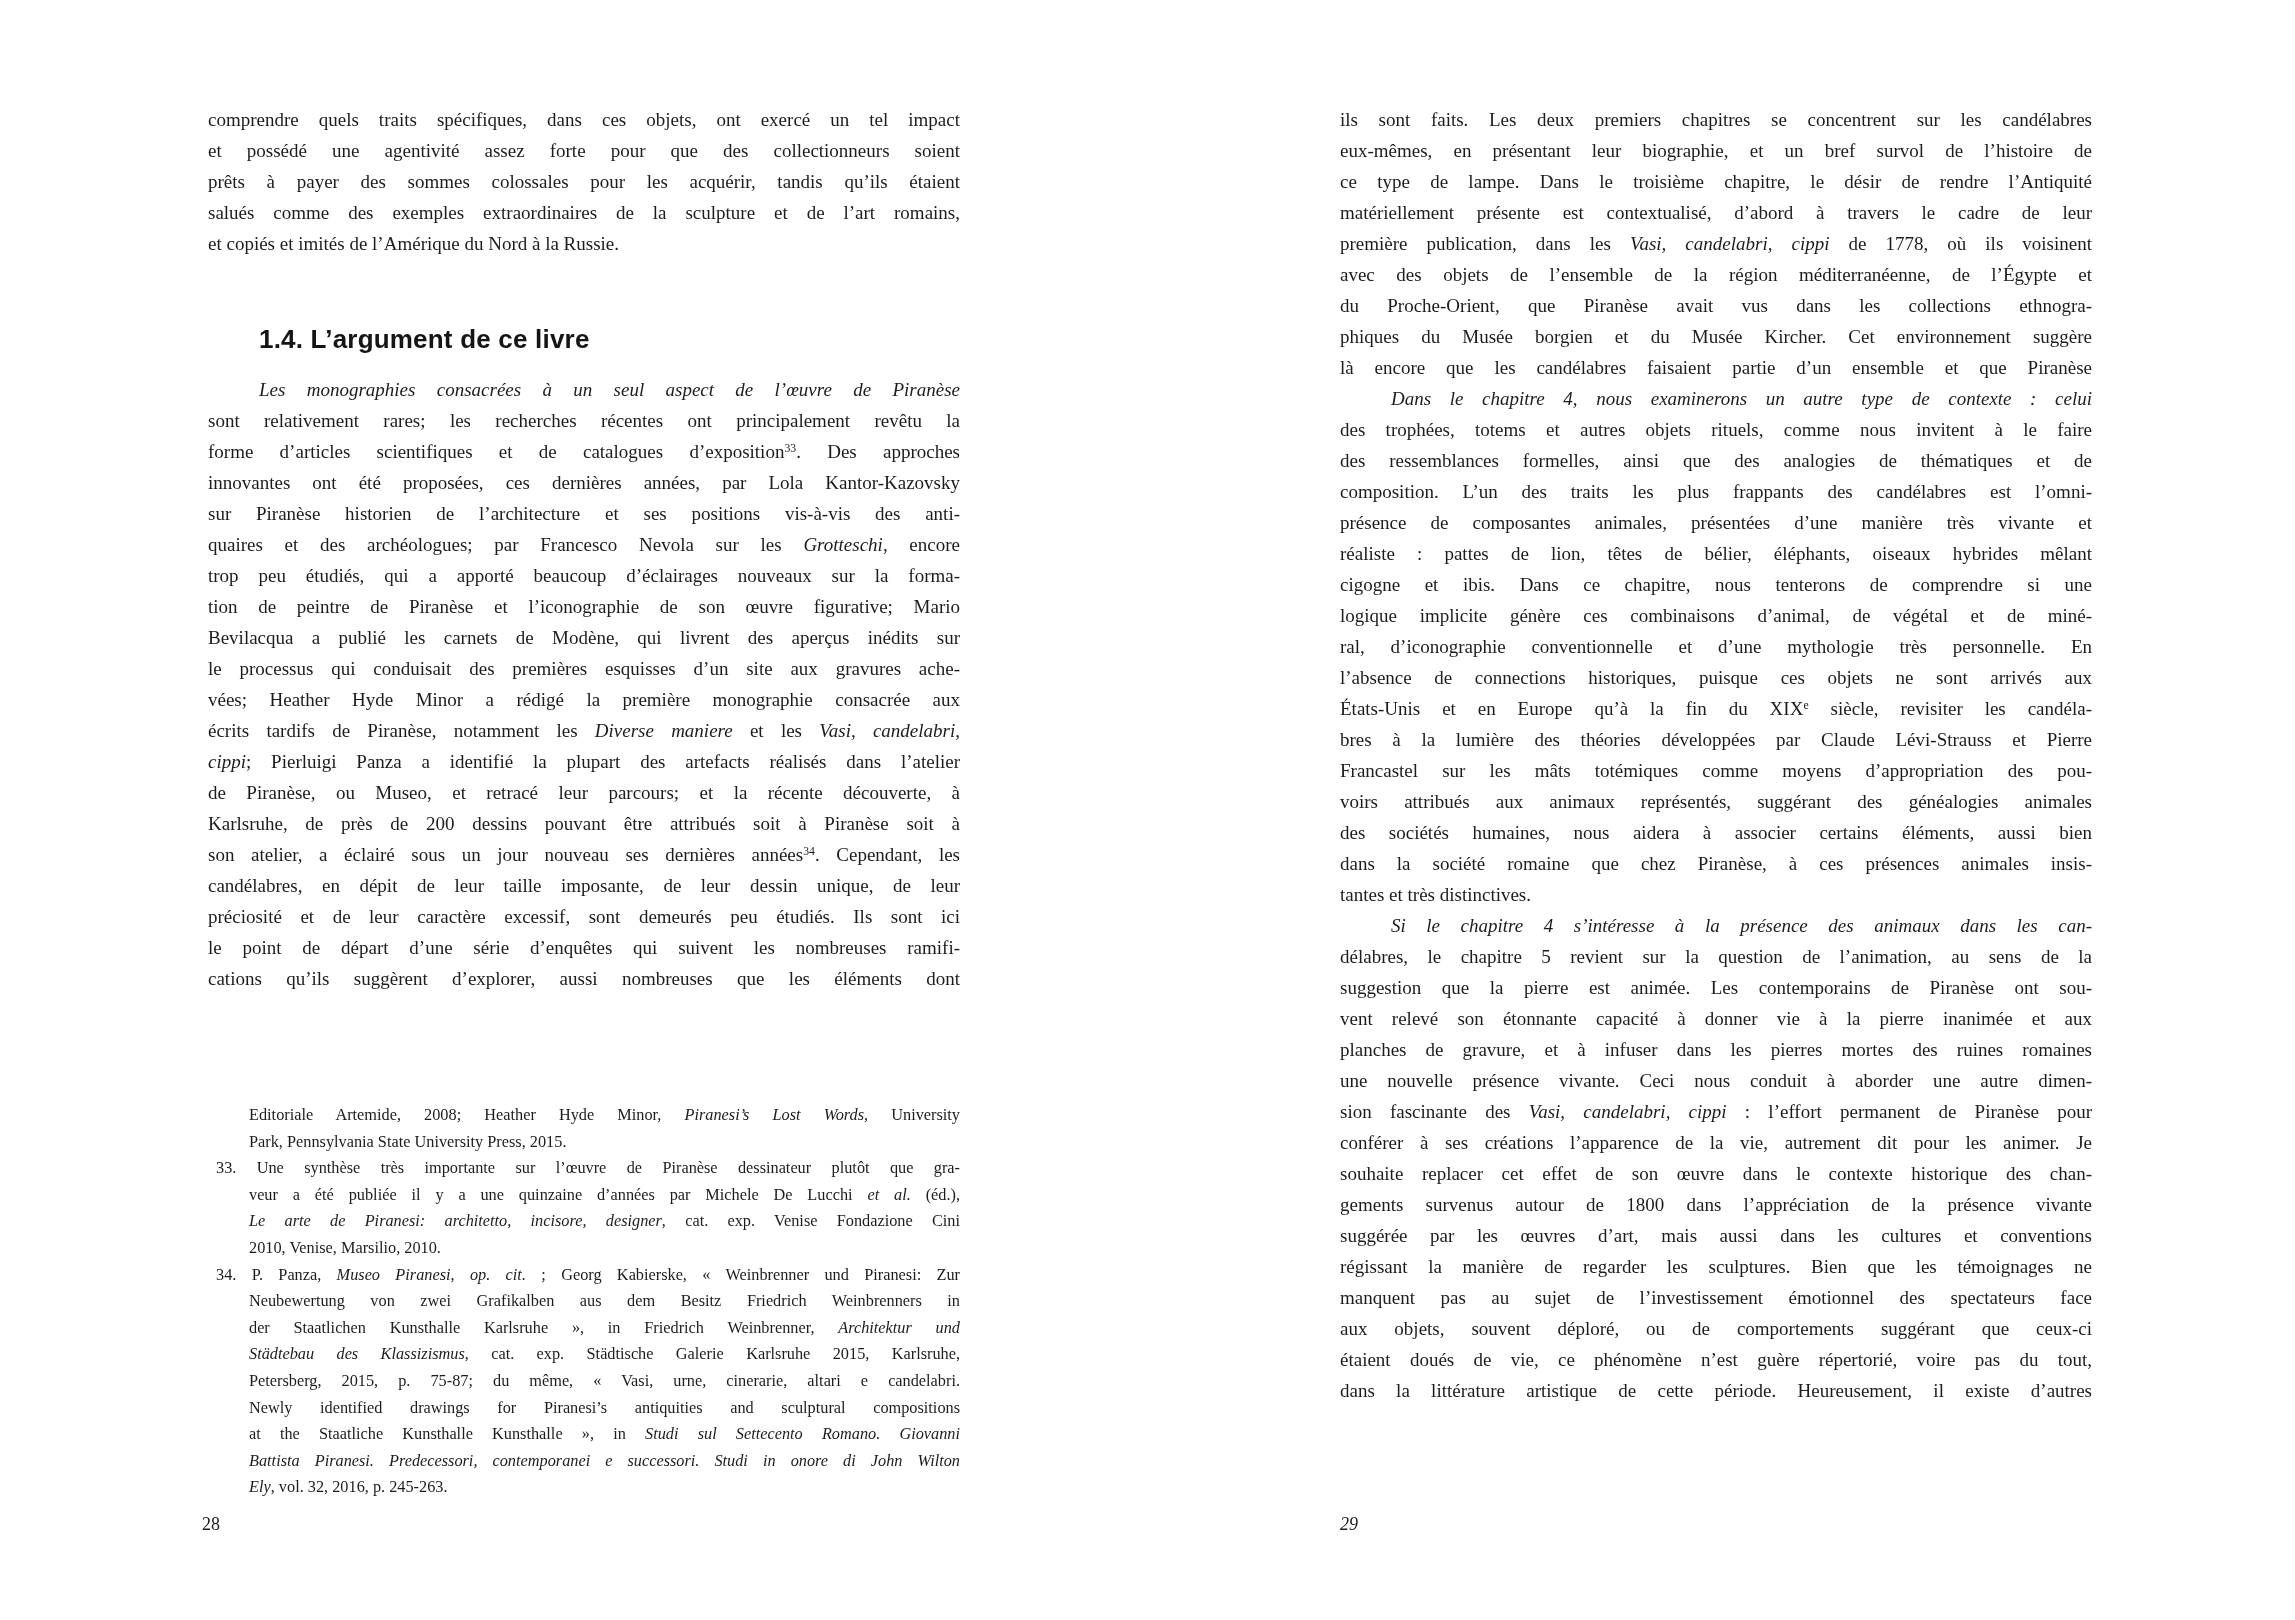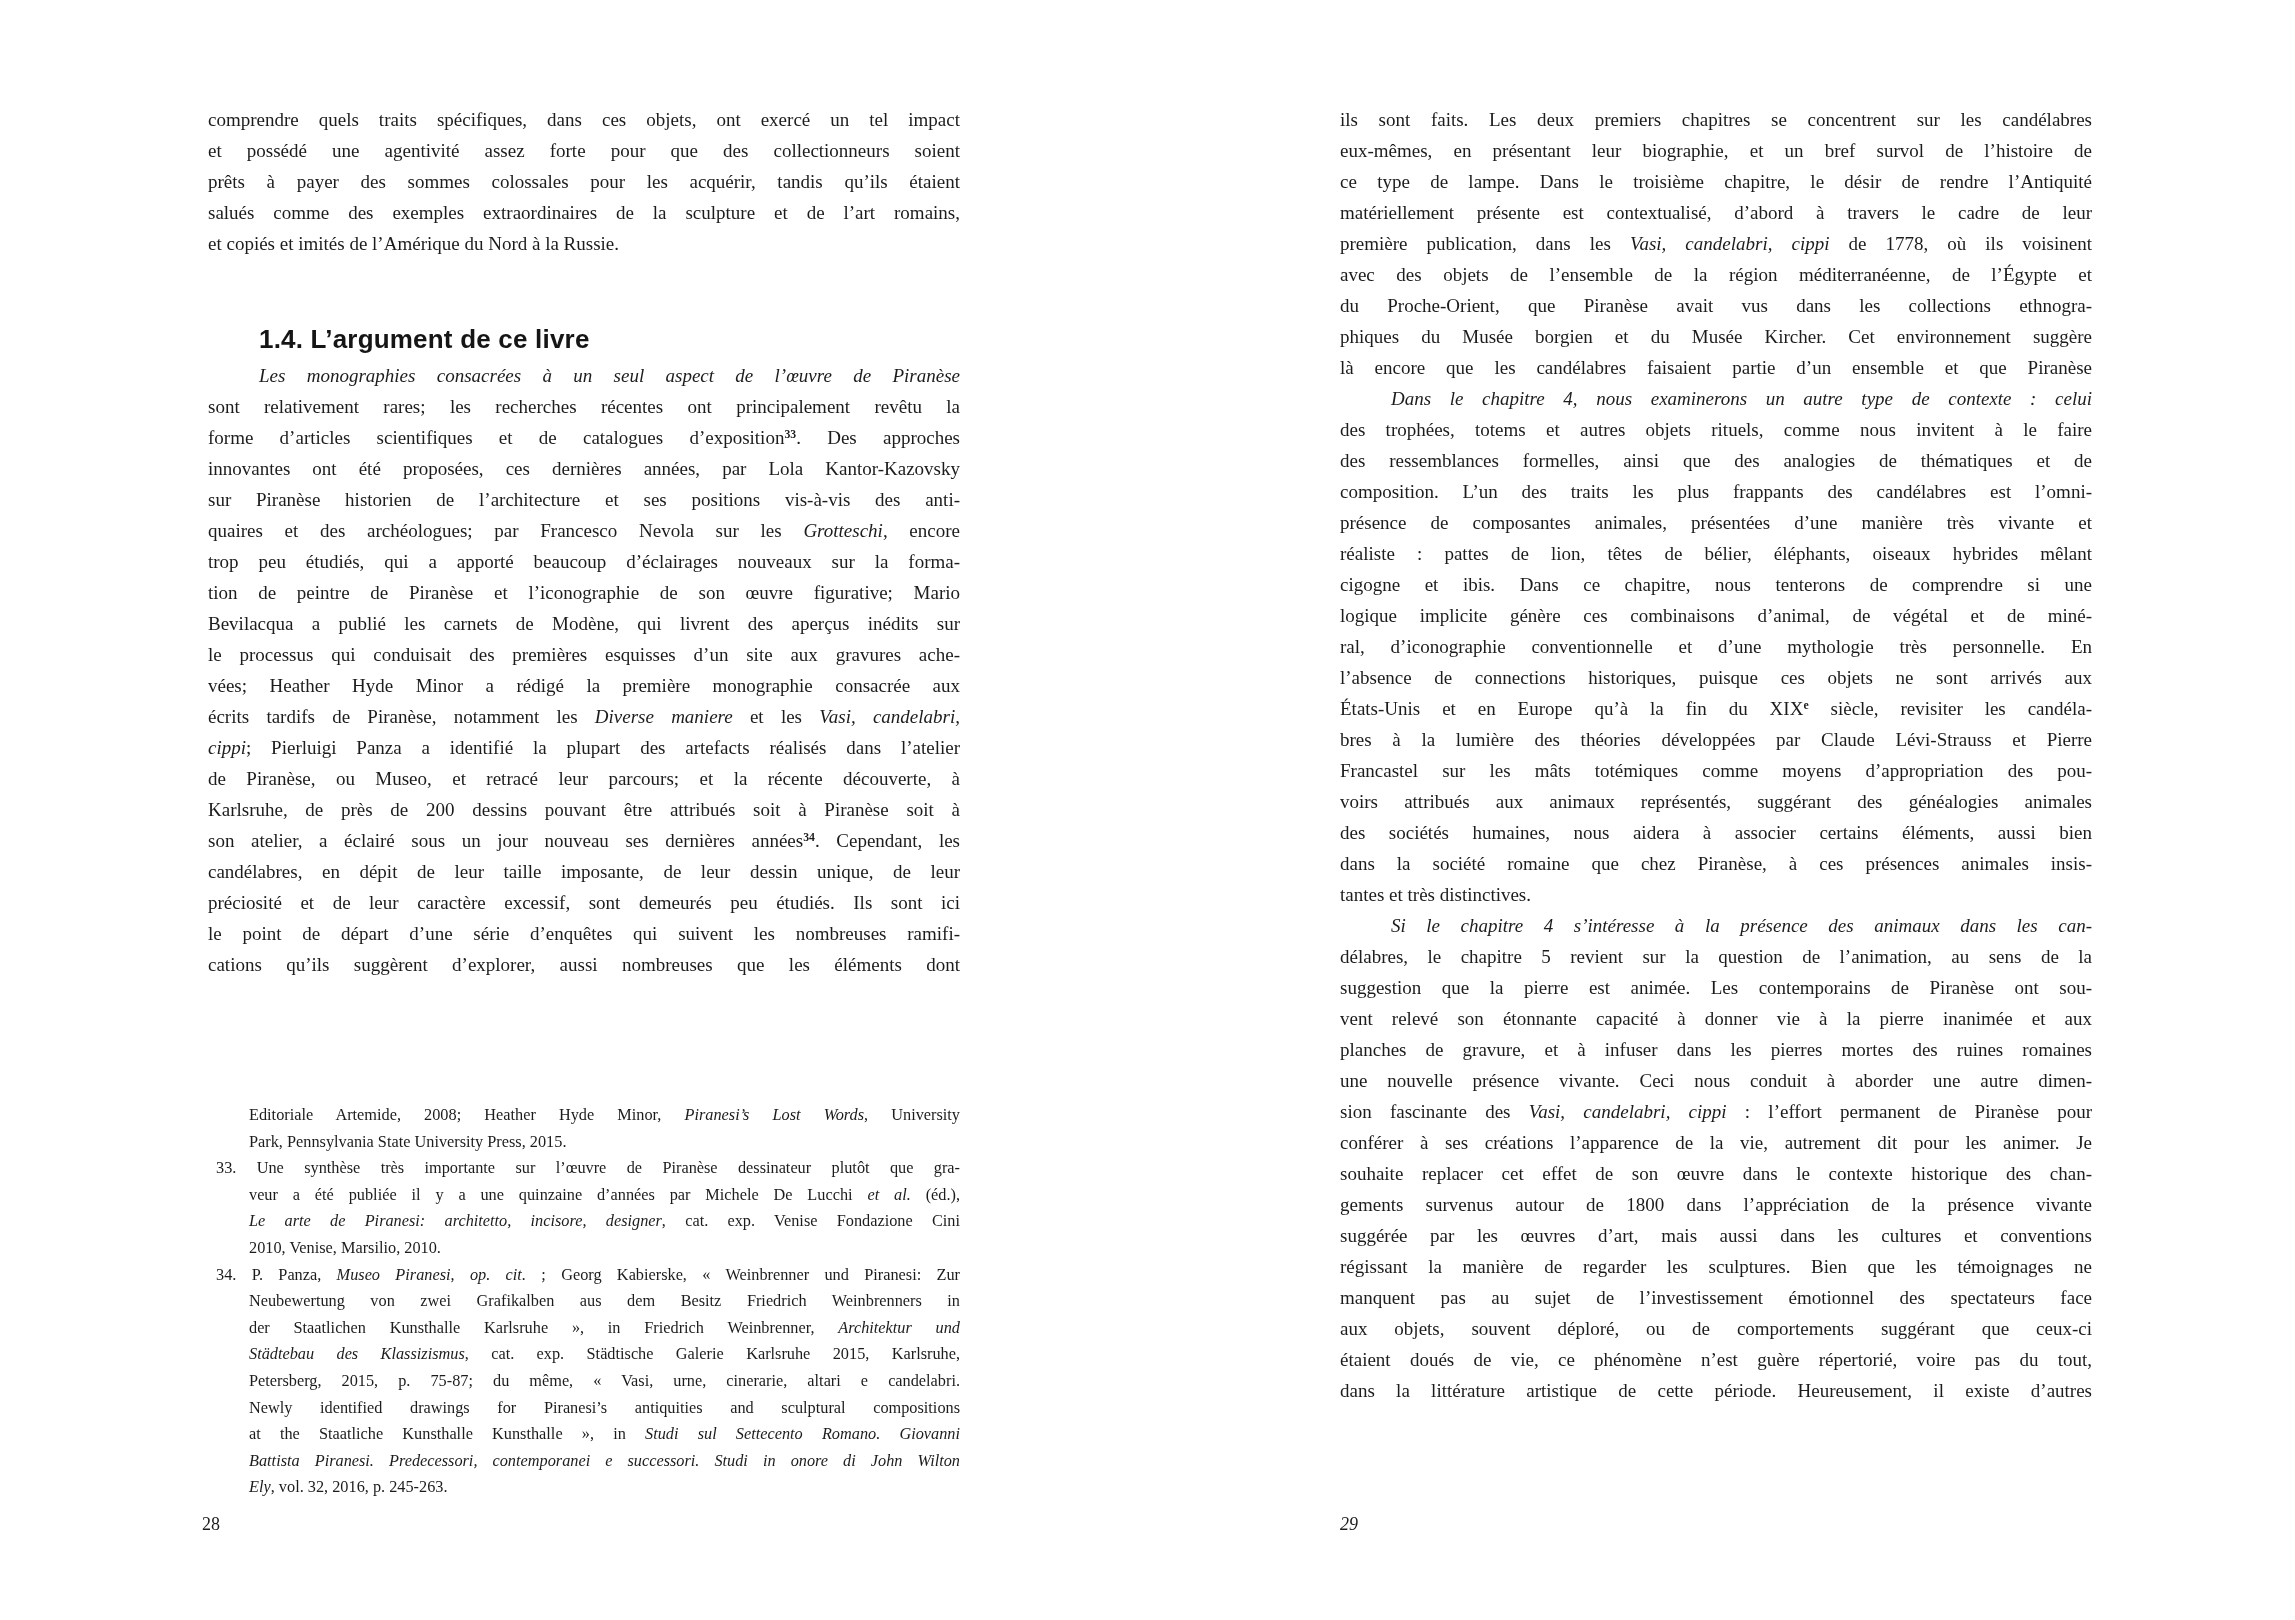--- a/index.html
+++ b/index.html
@@ -28,36 +28,36 @@
 
   .section-heading{
     font-family:"Liberation Sans",sans-serif;
     font-weight:600;
     font-size:26px;
     line-height:36px;
     padding-left:51px;
     letter-spacing:0.2px;
     color:#151515;
     margin-top:62px;
-    margin-bottom:3px;
+    margin-bottom:17px;
   }
 
   .fn .line{
     font-size:16.3px;
     line-height:26.6px;
     text-align:justify;
     text-align-last:justify;
     padding-left:33px;
     margin-left:8px;
   }
   .fn.numbered .line.first{padding-left:0;}
   .fn .line.last{text-align-last:left;}
 
   .it{font-style:italic;}
-  .sup{font-size:.62em;vertical-align:.55em;line-height:0;font-weight:bold;}
+  .sup{font-size:.62em;vertical-align:.55em;line-height:0;}
 
   .folio{
     position:absolute;
     font-size:18px;
     line-height:22px;
     color:#1c1c1c;
   }
   #folio-left{left:202px;top:1513px;}
   #folio-right{left:1340px;top:1513px;width:752px;text-align:left;font-style:italic;}
 </style>

